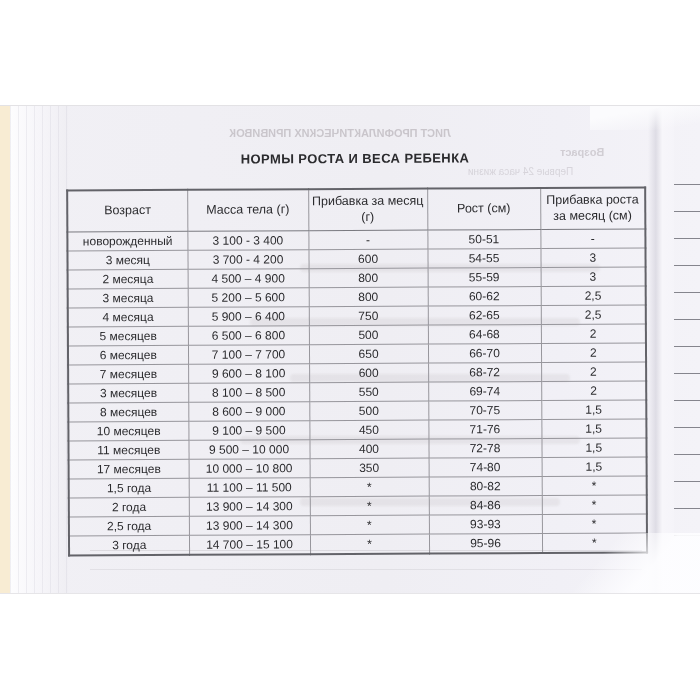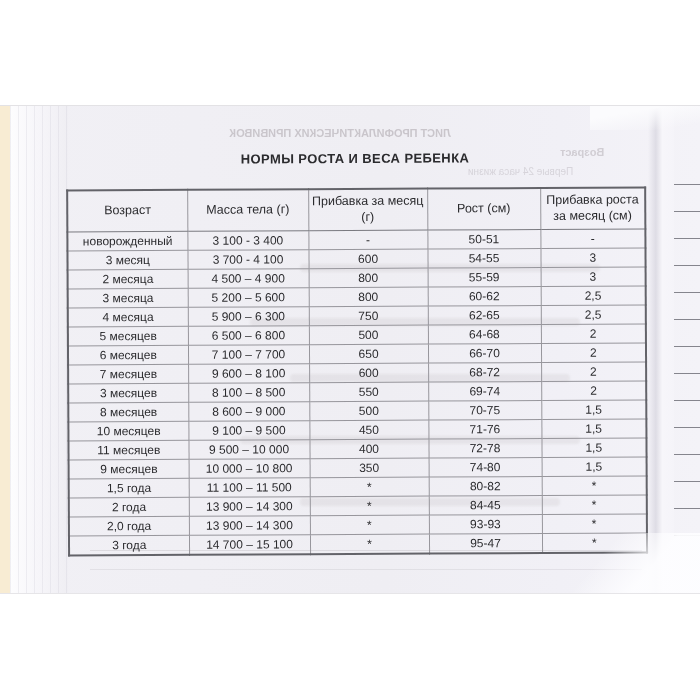--- a/index.html
+++ b/index.html
@@ -124,42 +124,42 @@
       <tbody id="growth-body">
           <tr>
             <td>новорожденный</td>
             <td>3 100 - 3 400</td>
             <td>-</td>
             <td>50-51</td>
             <td>-</td>
           </tr>
           <tr>
             <td>3 месяц</td>
-            <td>3 700 - 4 100</td>
+            <td>3 700 - 4 200</td>
             <td>600</td>
             <td>54-55</td>
             <td>3</td>
           </tr>
           <tr>
             <td>2 месяца</td>
             <td>4 500 – 4 900</td>
             <td>800</td>
             <td>55-59</td>
             <td>3</td>
           </tr>
           <tr>
             <td>3 месяца</td>
             <td>5 200 – 5 600</td>
             <td>800</td>
             <td>60-62</td>
             <td>2,5</td>
           </tr>
           <tr>
             <td>4 месяца</td>
-            <td>5 900 – 6 300</td>
+            <td>5 900 – 6 400</td>
             <td>750</td>
             <td>62-65</td>
             <td>2,5</td>
           </tr>
           <tr>
             <td>5 месяцев</td>
             <td>6 500 – 6 800</td>
             <td>500</td>
             <td>64-68</td>
             <td>2</td>
@@ -200,52 +200,52 @@
             <td>1,5</td>
           </tr>
           <tr>
             <td>11 месяцев</td>
             <td>9 500 – 10 000</td>
             <td>400</td>
             <td>72-78</td>
             <td>1,5</td>
           </tr>
           <tr>
-            <td>9 месяцев</td>
+            <td>17 месяцев</td>
             <td>10 000 – 10 800</td>
             <td>350</td>
             <td>74-80</td>
             <td>1,5</td>
           </tr>
           <tr>
             <td>1,5 года</td>
             <td>11 100 – 11 500</td>
             <td>*</td>
             <td>80-82</td>
             <td>*</td>
           </tr>
           <tr>
             <td>2 года</td>
             <td>13 900 – 14 300</td>
             <td>*</td>
-            <td>84-45</td>
-            <td>*</td>
-          </tr>
-          <tr>
-            <td>2,0 года</td>
+            <td>84-86</td>
+            <td>*</td>
+          </tr>
+          <tr>
+            <td>2,5 года</td>
             <td>13 900 – 14 300</td>
             <td>*</td>
             <td>93-93</td>
             <td>*</td>
           </tr>
           <tr>
             <td>3 года</td>
             <td>14 700 – 15 100</td>
             <td>*</td>
-            <td>95-47</td>
+            <td>95-96</td>
             <td>*</td>
           </tr>
         </tbody>
     </table>
   </div>
 
   <div class="curl-bottom-right"></div>
 </div>
 
 </body></html>

